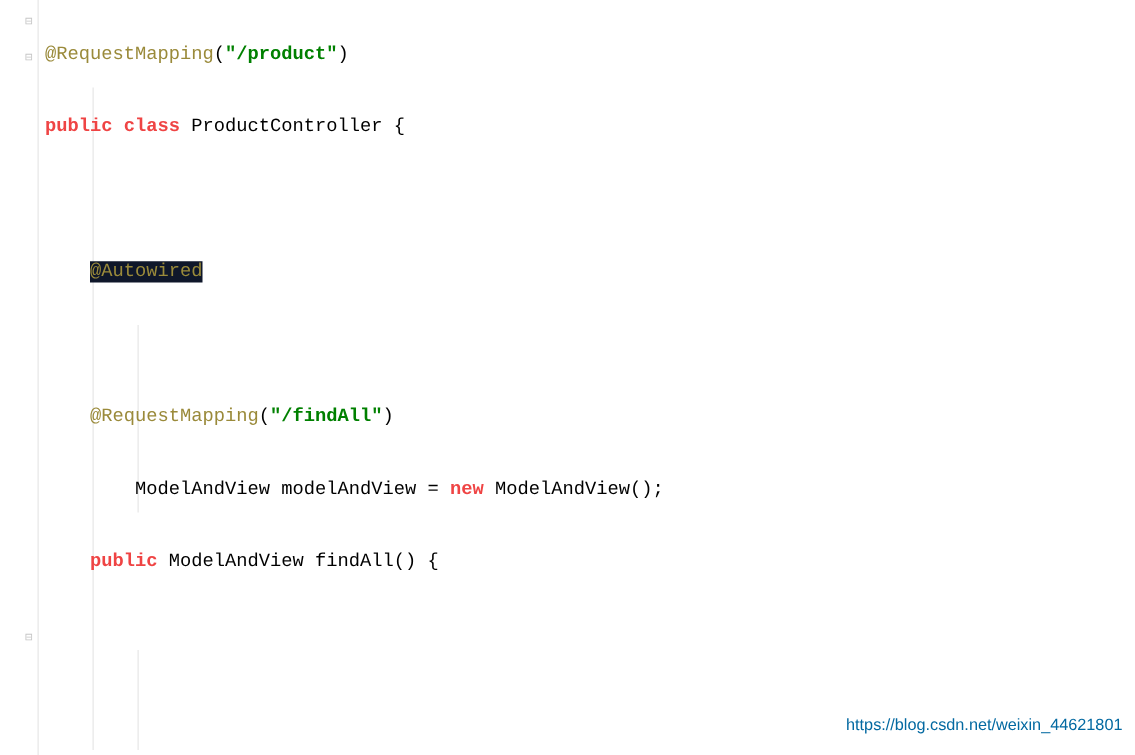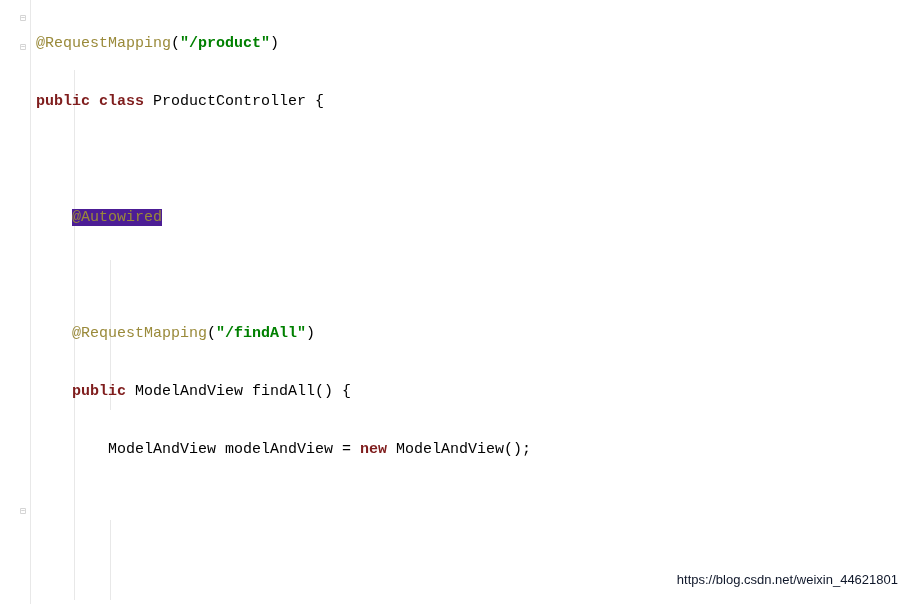--- a/index.html
+++ b/index.html
@@ -37,30 +37,30 @@
     background: #e8e8e8;
   }
   .code-area {
     position: absolute;
     left: 36px;
     top: 0;
     white-space: pre;
   }
   .line { display: block; height: 29px; }
   .annotation { color: #9a8a3a; }
-  .keyword { color: #7f1d1d; font-weight: bold; }
+  .keyword { color: #ef4444; font-weight: bold; }
   .string { color: #008000; font-weight: bold; }
   .field { color: #660e7a; font-weight: bold; }
-  .highlight { background: #4c1d95; }
+  .highlight { background: #0f172a; }
   .plain { color: #000000; }
   .watermark {
     position: absolute;
     right: 10px;
     bottom: 10px;
-    color: #0f172a;
+    color: #0369a1;
     font-family: Arial, sans-serif;
     font-size: 13px;
   }
 </style>
 </head>
 <body>
 
 <div class="gutter">
   <div class="fold" style="top:4px;">⊟</div>
   <div class="fold" style="top:33px;">⊟</div>
@@ -71,22 +71,22 @@
 <div class="vline" style="left:110px; top:260px; height:150px;"></div>
 <div class="vline" style="left:110px; top:520px; height:80px;"></div>
 
 <div class="code-area">
 <span class="line"><span class="annotation">@RequestMapping</span><span class="plain">(</span><span class="string">"/product"</span><span class="plain">)</span></span>
 <span class="line"><span class="keyword">public class </span><span class="plain">ProductController {</span></span>
 <span class="line"></span>
 <span class="line">    <span class="annotation highlight">@Autowired</span></span>
 <span class="line"></span>
 <span class="line">    <span class="annotation">@RequestMapping</span><span class="plain">(</span><span class="string">"/findAll"</span><span class="plain">)</span></span>
+<span class="line">        <span class="plain">ModelAndView modelAndView = </span><span class="keyword">new </span><span class="plain">ModelAndView();</span></span>
 <span class="line">    <span class="keyword">public </span><span class="plain">ModelAndView findAll() {</span></span>
-<span class="line">        <span class="plain">ModelAndView modelAndView = </span><span class="keyword">new </span><span class="plain">ModelAndView();</span></span>
 
 
 
 
 
 
 
 
 
 

